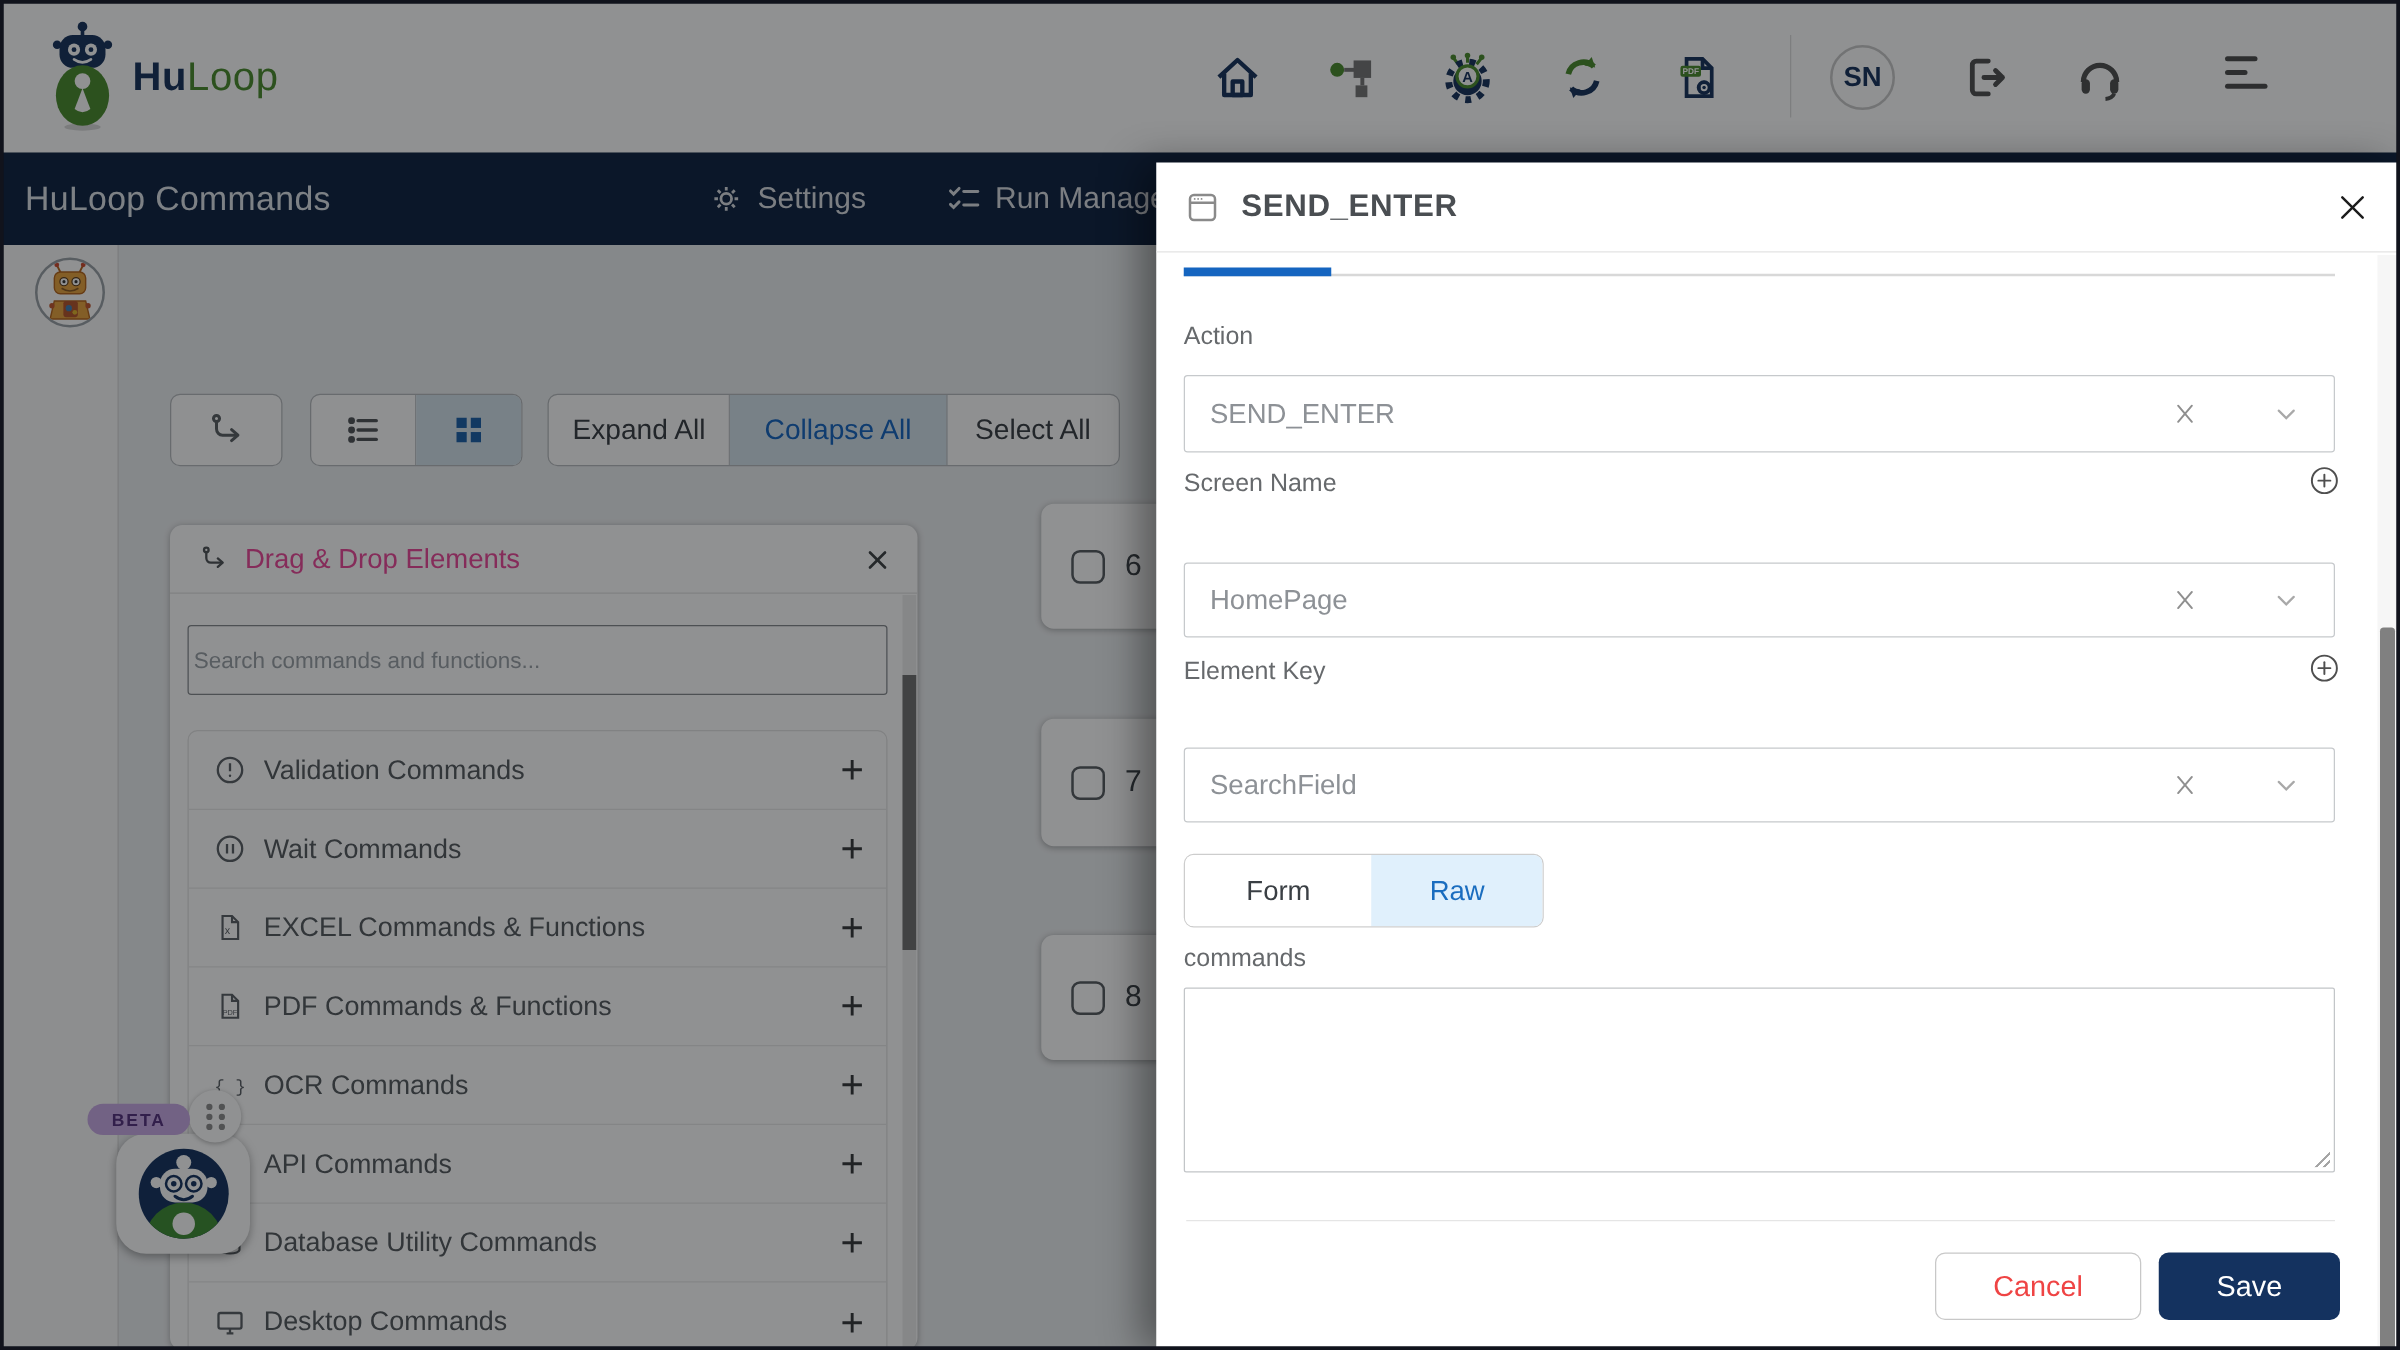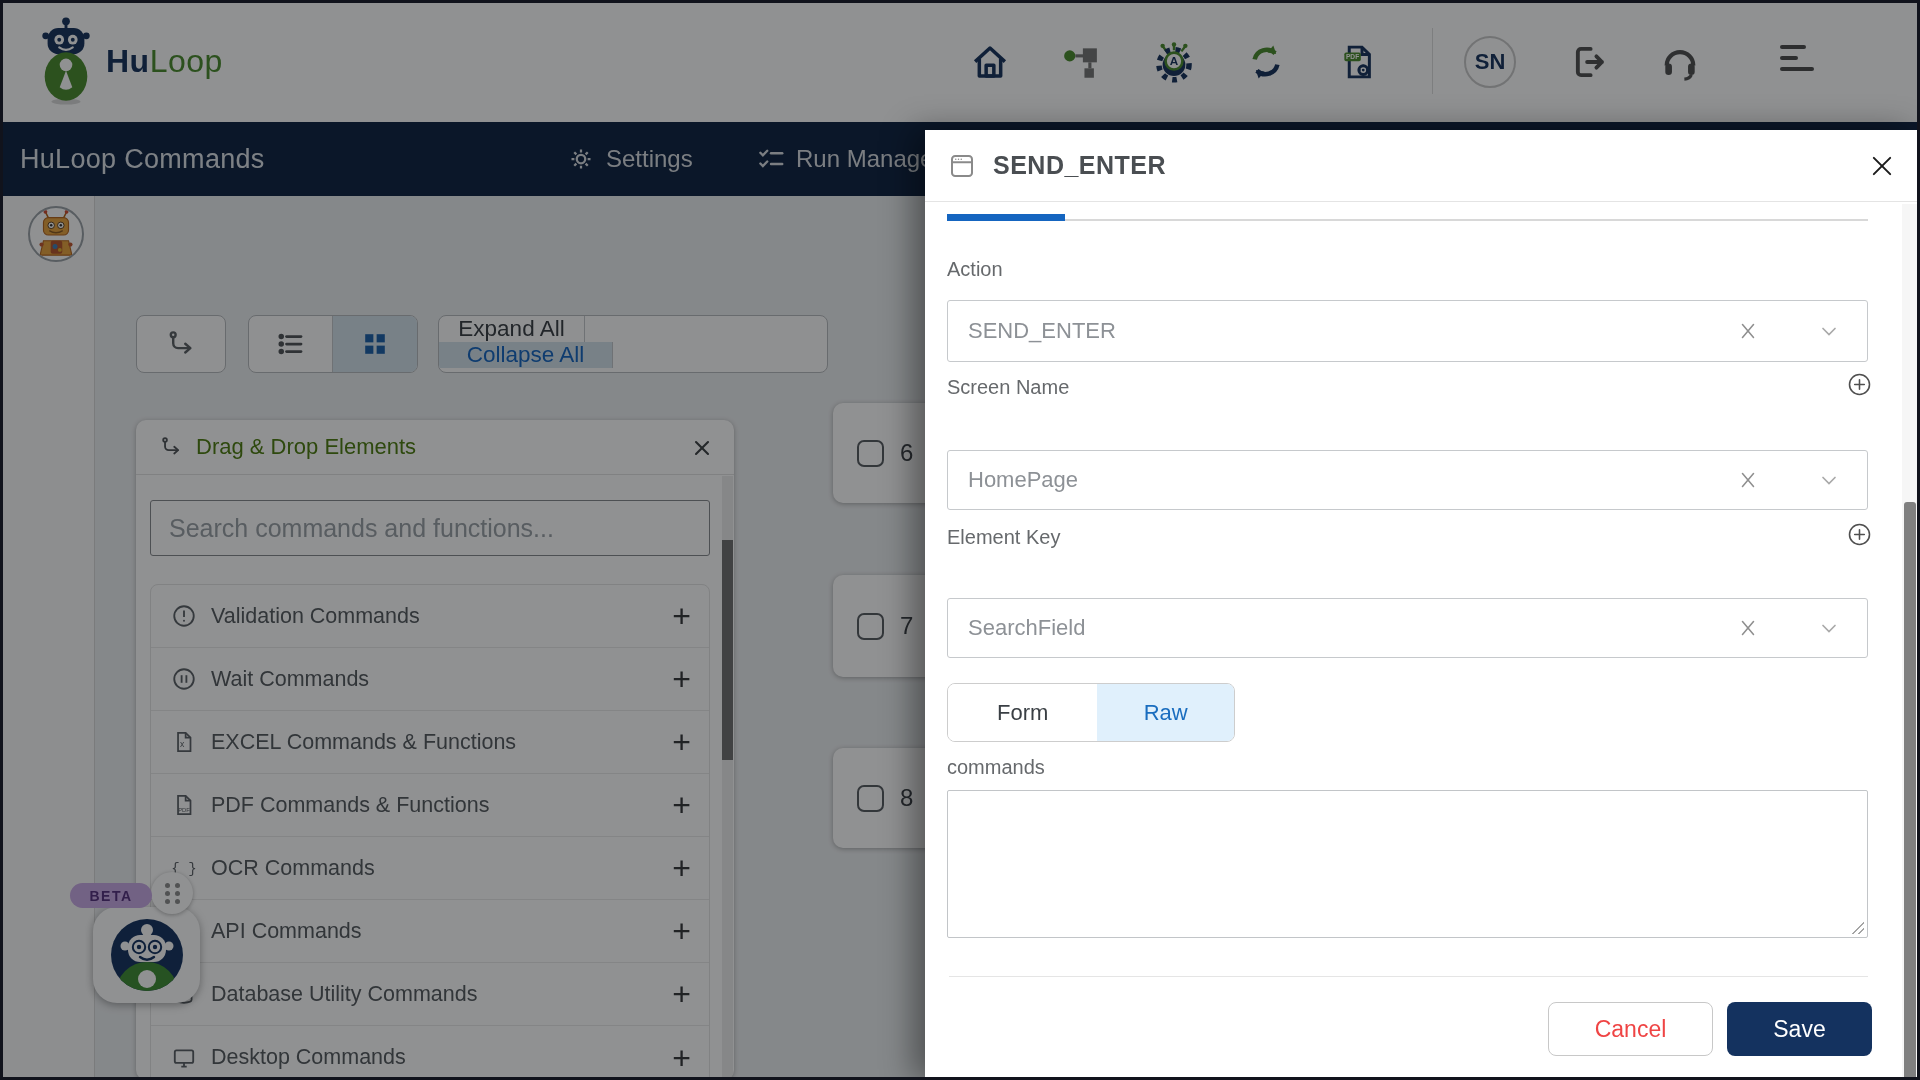--- a/index.html
+++ b/index.html
@@ -44,24 +44,24 @@
               display:flex; overflow:hidden; background:#fdfdfd; }
   .tb-seg { height:100%; display:flex; align-items:center; justify-content:center; font-size:22.5px;
             color:#373c42; cursor:pointer; border-right:1px solid #c3c7ca; }
   .tb-seg:last-child { border-right:none; }
   .tb-seg.sel { background:#d4e2ec; }
   .tb-seg.sel-text { color:#1565c0; font-weight:500; }
 
   .panel { position:absolute; left:136px; top:420px; width:598px; height:660px; background:#fff;
            border-radius:10px; box-shadow:0 1px 5px rgba(0,0,0,.28); overflow:hidden; }
   .panel-head { position:relative; height:55px; border-bottom:1px solid #e2e2e2; display:flex; align-items:center;
-                padding-left:22px; gap:12px; font-size:22px; color:#4d7c0f; }
+                padding-left:22px; gap:12px; font-size:22px; color:#ec4899; }
   .panel-close { position:absolute; right:20px; top:16px; width:24px; height:24px; cursor:pointer; }
   .panel-search { position:absolute; left:14px; top:80px; width:560px; height:56px; border:1.5px solid #85898d;
-                  border-radius:3px; font-size:25px; padding:0 18px; color:#3c4043; background:#fff;
+                  border-radius:3px; font-size:18px; padding:0 4px; color:#3c4043; background:#fff;
                   font-family:"Liberation Sans", sans-serif; }
   .panel-search::placeholder { color:#9aa0a6; }
   .panel-list { position:absolute; left:14px; top:164px; width:560px; border:1px solid #e3e3e3; border-radius:8px; }
   .p-row { position:relative; height:63px; display:flex; align-items:center; gap:14px; padding-left:20px;
            border-bottom:1px solid #e9e9e9; cursor:pointer; }
   .p-row:last-child { border-bottom:none; }
   .p-label { font-size:21.5px; color:#54595e; }
   .row-plus { position:absolute; right:18px; top:50%; transform:translateY(-50%); font-size:32px;
               font-weight:300; color:#35373a; cursor:pointer; }
   .panel-sbar { position:absolute; left:586px; top:56px; width:11px; height:604px; background:#ededed; }
@@ -304,21 +304,21 @@
         <svg width="28" height="28" viewBox="0 0 24 24" fill="#1a5fa8">
           <rect x="3.6" y="3.6" width="7" height="7"></rect>
             <rect x="13.4" y="3.6" width="7" height="7"></rect>
           <rect x="3.6" y="13.4" width="7" height="7"></rect>
             <rect x="13.4" y="13.4" width="7" height="7"></rect>
         </svg>
       </span>
     </span>
   </div>
 
-  <div class="tb-group" style="left:438px; width:390px;flex-direction:column;">
+  <div class="tb-group" style="left:438px; width:458px;">
     <span class="tb-seg" style="width:146px">
         <span>Expand All</span>
       </span>
     <span class="tb-seg sel sel-text" style="width:174px">
         <span>Collapse All</span>
       </span>
     <span class="tb-seg" style="width:138px">
         <span>Select All</span>
       </span>
   </div>

